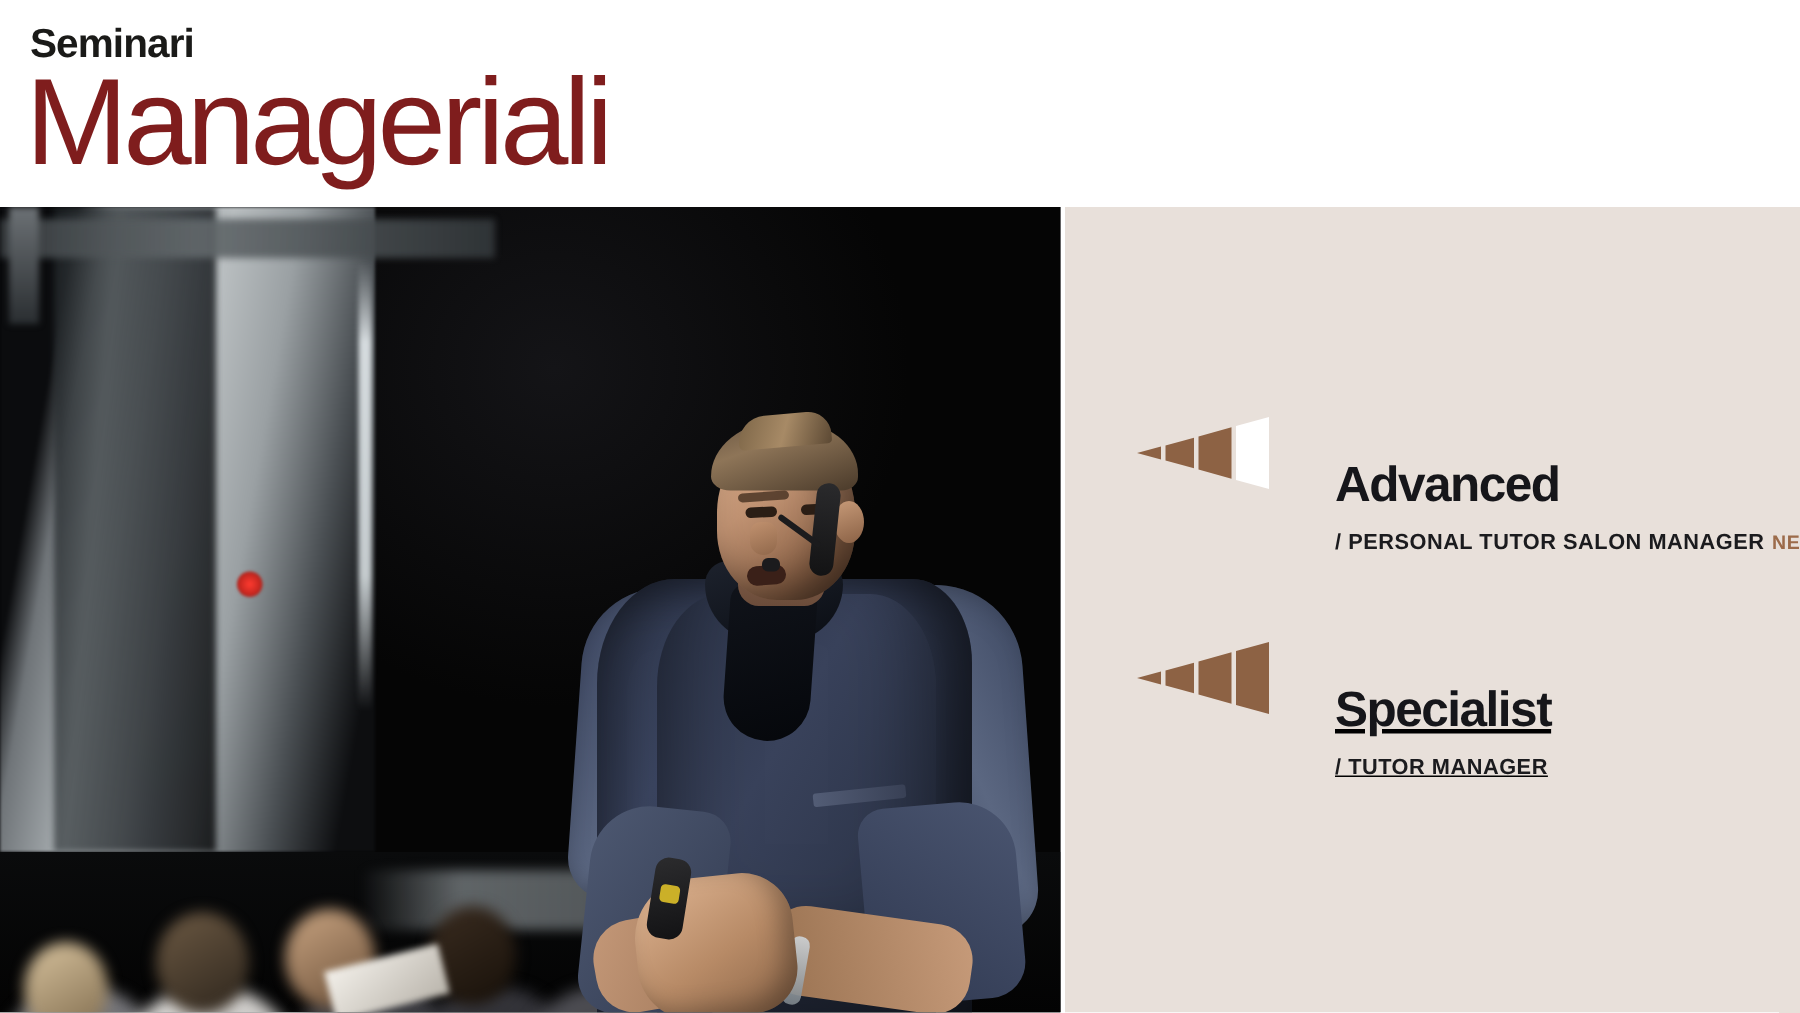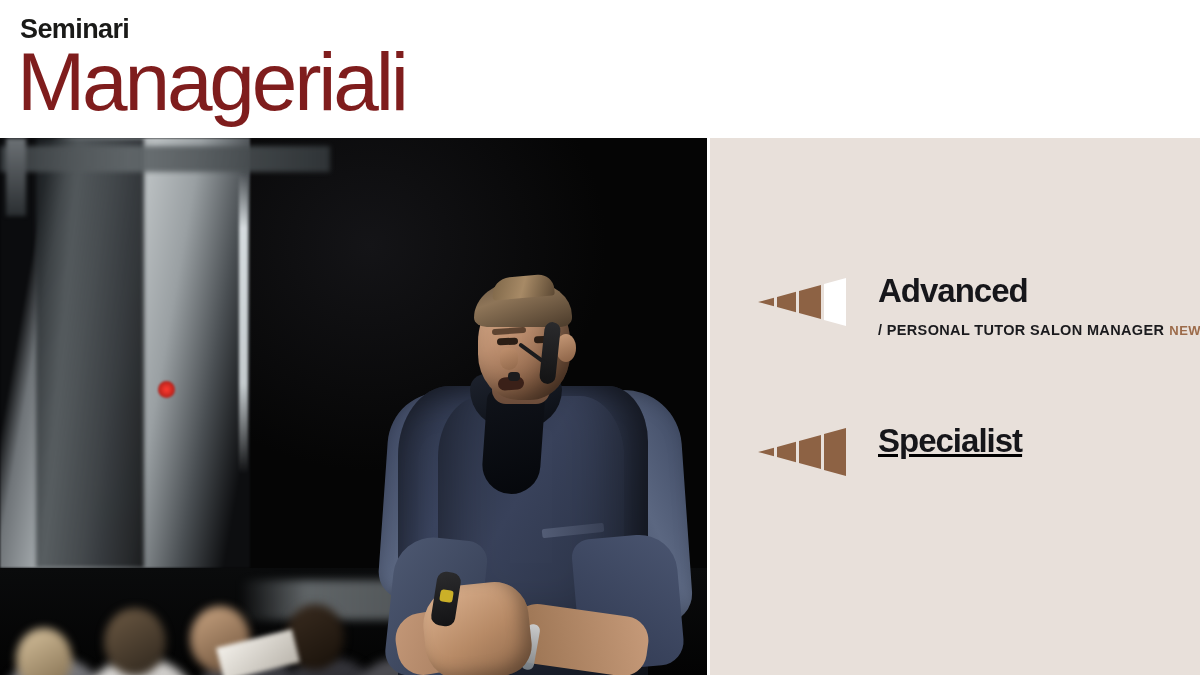--- a/index.html
+++ b/index.html
@@ -234,21 +234,21 @@
   }
   .block{position:absolute;left:0;width:490px;}
   .block-advanced{top:140px;}
   .block-specialist{top:290px;}
 
   .arrow{
     position:absolute;left:48px;width:90px;height:48px;
   }
   .arrow svg{display:block;width:90px;height:48px;}
 
-  .block-text{position:absolute;left:168px;width:300px;}
+  .block-text{position:absolute;left:180px;width:300px;margin-top:32px;}
   .h-level{
     font-size:33px;font-weight:bold;letter-spacing:-1px;
     color:#16161a;line-height:1;margin:0;white-space:nowrap;
   }
   .sub{
     font-size:14.5px;font-weight:bold;letter-spacing:.35px;
     color:#1b1b1e;line-height:1.42;margin:0;white-space:nowrap;
   }
   .sub-new{
     color:#9c6b4a;font-size:13px;letter-spacing:.5px;margin-left:5px;
@@ -344,18 +344,21 @@
         <svg viewBox="0 0 90 48" xmlns="http://www.w3.org/2000/svg" aria-hidden="true">
           <polygon points="0,24 16,19.7 16,28.3" fill="#8d6244"></polygon>
           <polygon points="19,19 38,13.8 38,34.2 19,29" fill="#8d6244"></polygon>
           <polygon points="41,13 63,6.9 63,41.1 41,35" fill="#8d6244"></polygon>
           <polygon points="66,6 88,0 88,48 66,42" fill="#8d6244"></polygon>
         </svg>
       </div>
       <div class="block-text" style="top:-4px;text-decoration:underline;">
         <div class="h-level">Specialist</div>
         <div class="sub-list">
+          <div class="sub" style="margin-top:13px;">
+            <span>/ TUTOR MANAGER</span>
+          </div>
         </div>
       </div>
     </div>
 
   </div>
 </div>
 
 </body></html>

